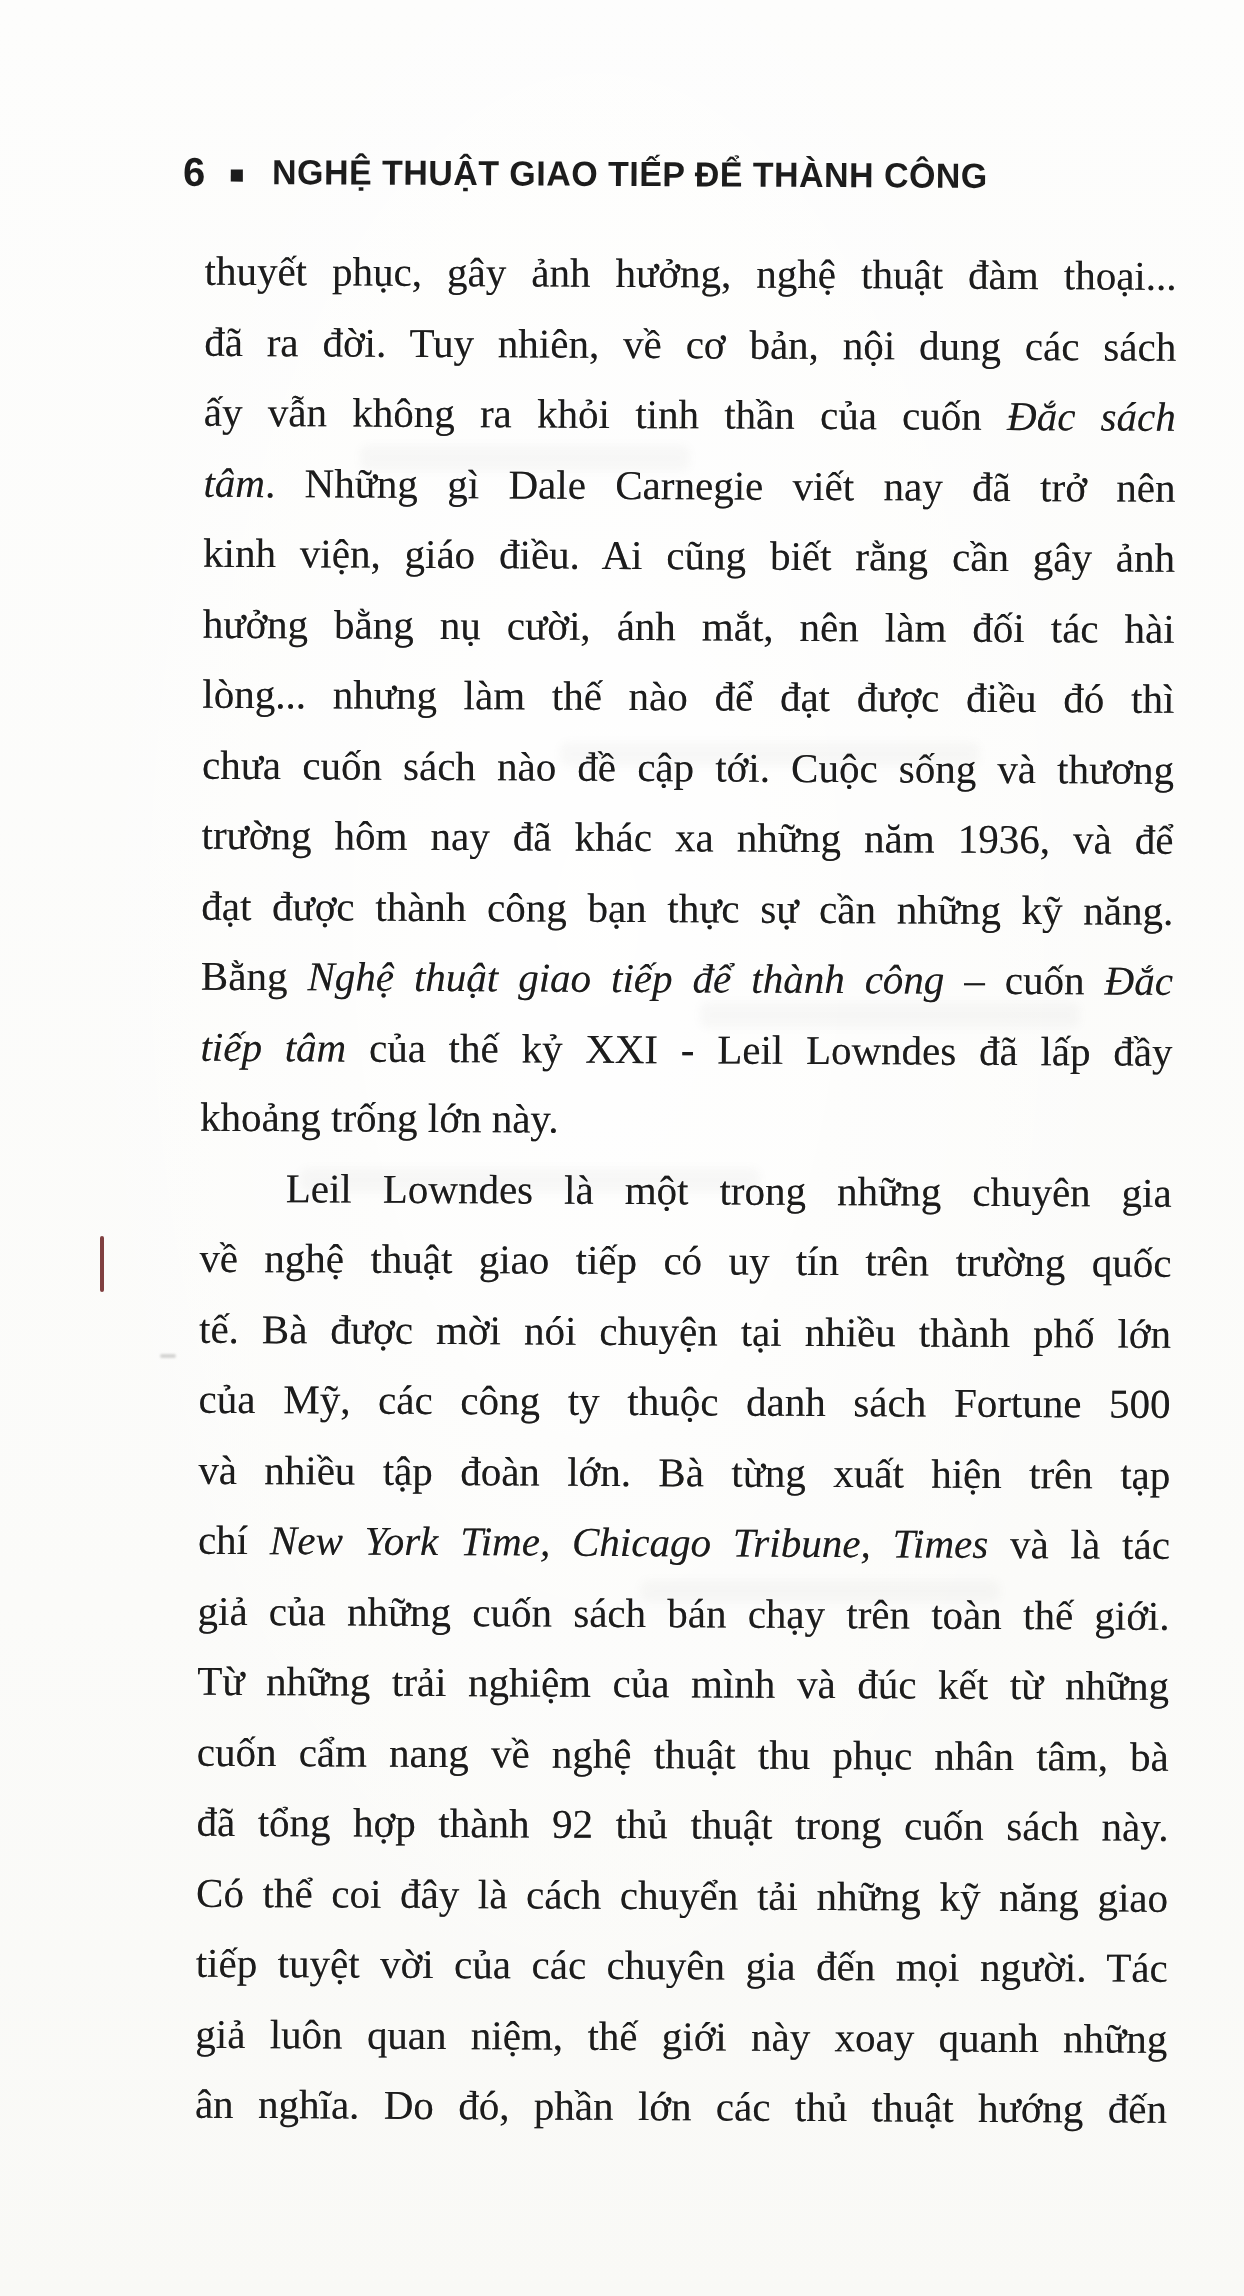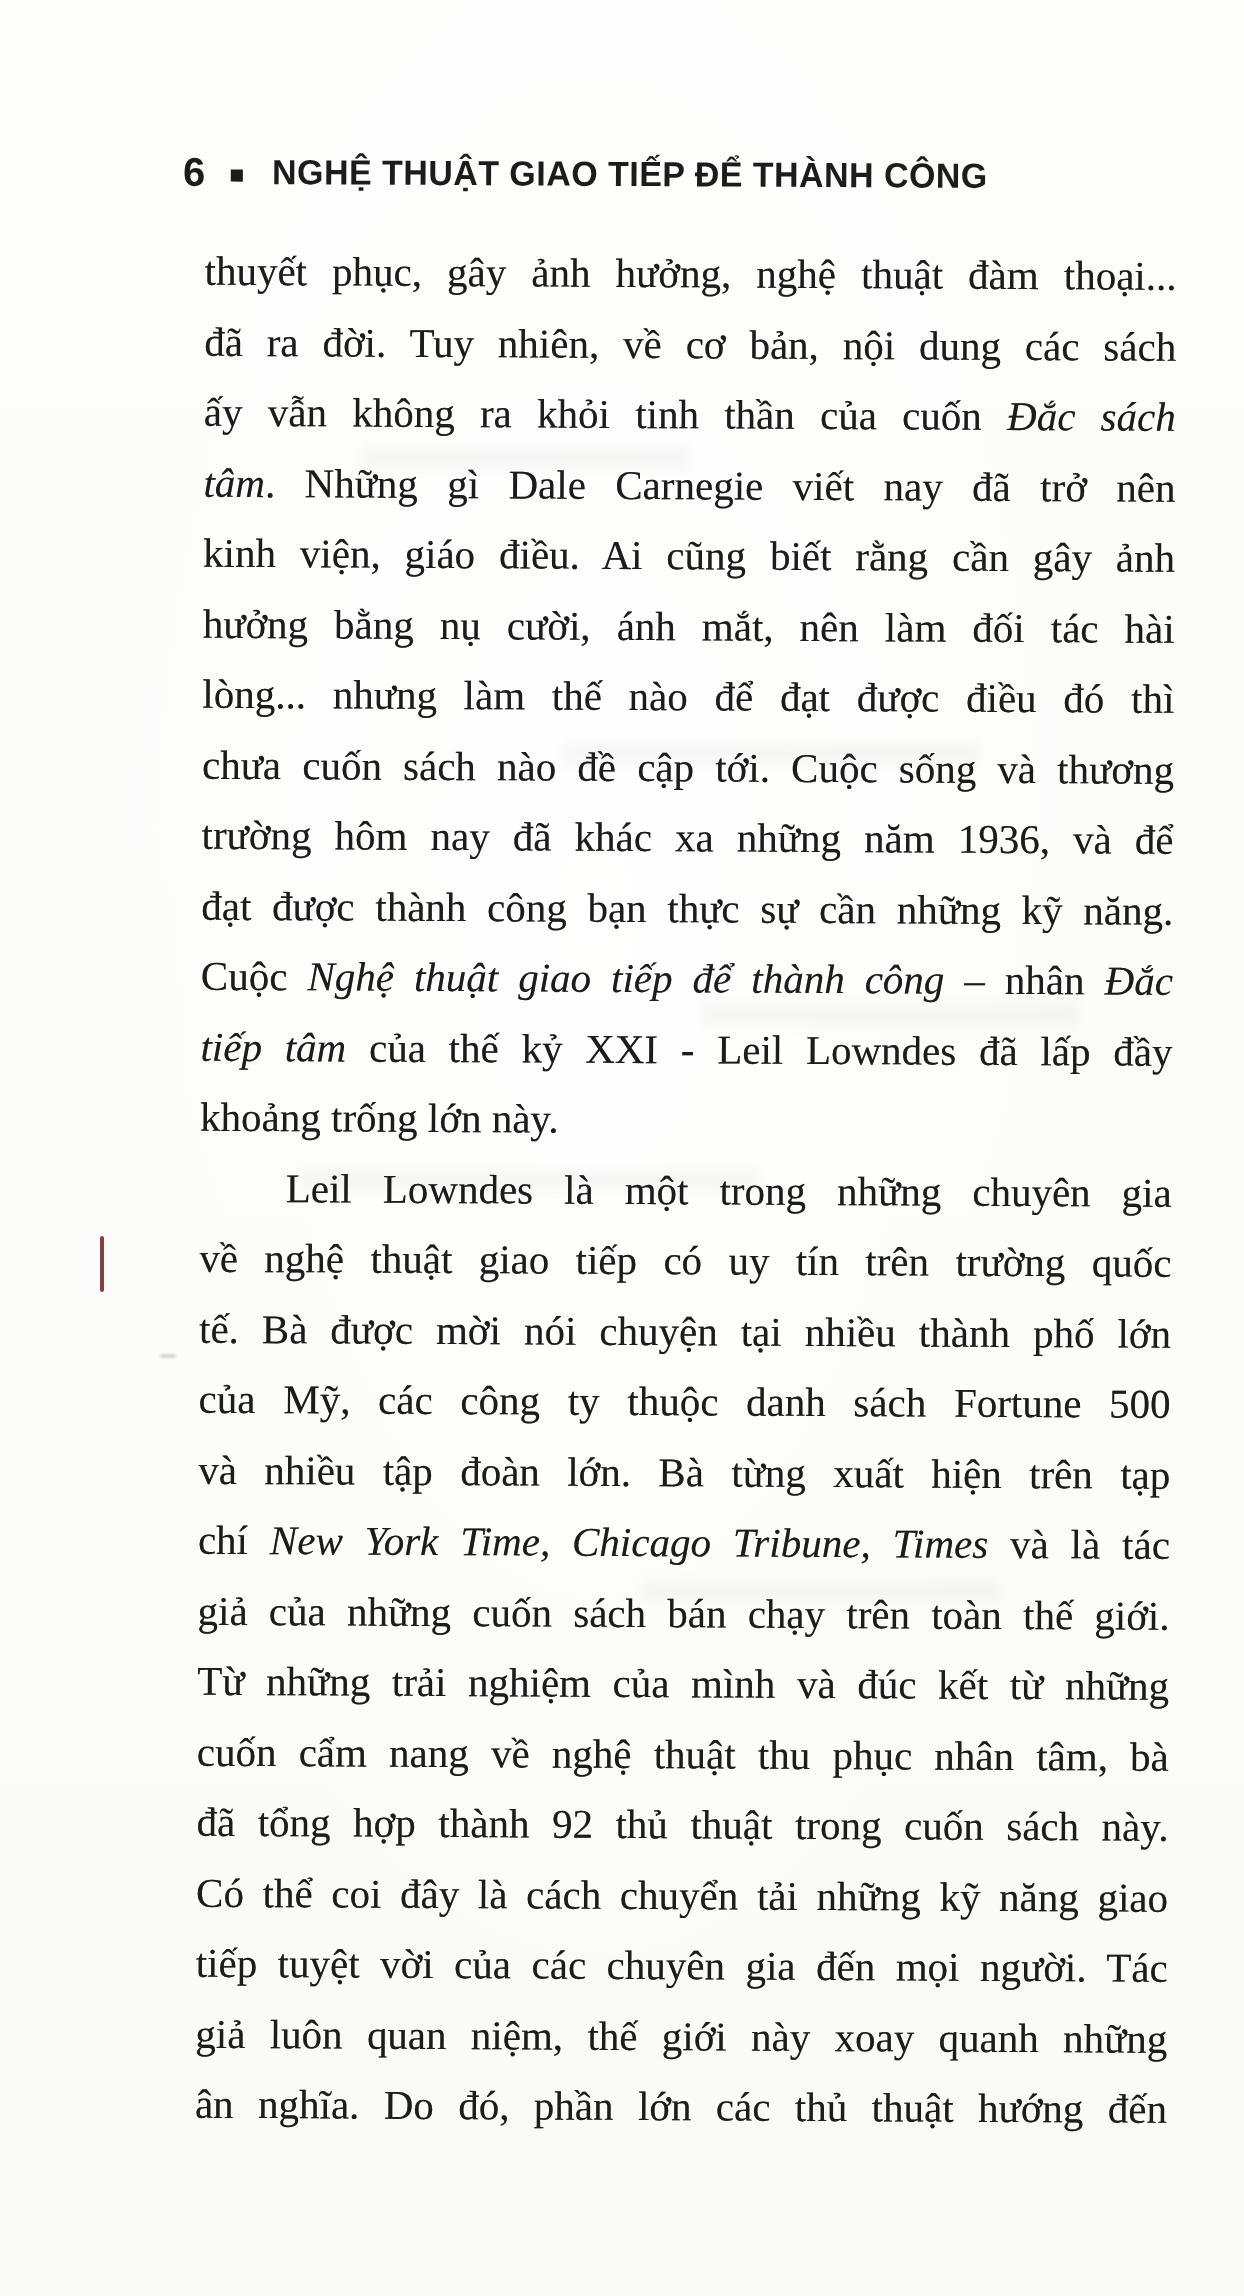--- a/index.html
+++ b/index.html
@@ -104,21 +104,21 @@
       <div class="line"><span>thuyết phục, gây ảnh hưởng, nghệ thuật đàm thoại...</span></div>
       <div class="line"><span>đã ra đời. Tuy nhiên, về cơ bản, nội dung các sách</span></div>
       <div class="line"><span>ấy vẫn không ra khỏi tinh thần của cuốn </span><span class="it">Đắc sách</span></div>
       <div class="line"><span class="it">tâm</span><span>. Những gì Dale Carnegie viết nay đã trở nên</span></div>
       <div class="line"><span>kinh viện, giáo điều. Ai cũng biết rằng cần gây ảnh</span></div>
       <div class="line"><span>hưởng bằng nụ cười, ánh mắt, nên làm đối tác hài</span></div>
       <div class="line"><span>lòng... nhưng làm thế nào để đạt được điều đó thì</span></div>
       <div class="line"><span>chưa cuốn sách nào đề cập tới. Cuộc sống và thương</span></div>
       <div class="line"><span>trường hôm nay đã khác xa những năm 1936, và để</span></div>
       <div class="line"><span>đạt được thành công bạn thực sự cần những kỹ năng.</span></div>
-      <div class="line"><span>Cuộc </span><span class="it">Nghệ thuật giao tiếp để thành công</span><span> – nhân </span><span class="it">Đắc</span></div>
+      <div class="line"><span>Bằng </span><span class="it">Nghệ thuật giao tiếp để thành công</span><span> – cuốn </span><span class="it">Đắc</span></div>
       <div class="line"><span class="it">tiếp tâm</span><span> của thế kỷ XXI - Leil Lowndes đã lấp đầy</span></div>
       <div class="line nojust"><span>khoảng trống lớn này.</span></div>
       <div class="line indent"><span>Leil Lowndes là một trong những chuyên gia</span></div>
       <div class="line"><span>về nghệ thuật giao tiếp có uy tín trên trường quốc</span></div>
       <div class="line"><span>tế. Bà được mời nói chuyện tại nhiều thành phố lớn</span></div>
       <div class="line"><span>của Mỹ, các công ty thuộc danh sách Fortune 500</span></div>
       <div class="line"><span>và nhiều tập đoàn lớn. Bà từng xuất hiện trên tạp</span></div>
       <div class="line"><span>chí </span><span class="it">New York Time, Chicago Tribune, Times</span><span> và là tác</span></div>
       <div class="line"><span>giả của những cuốn sách bán chạy trên toàn thế giới.</span></div>
       <div class="line"><span>Từ những trải nghiệm của mình và đúc kết từ những</span></div>

